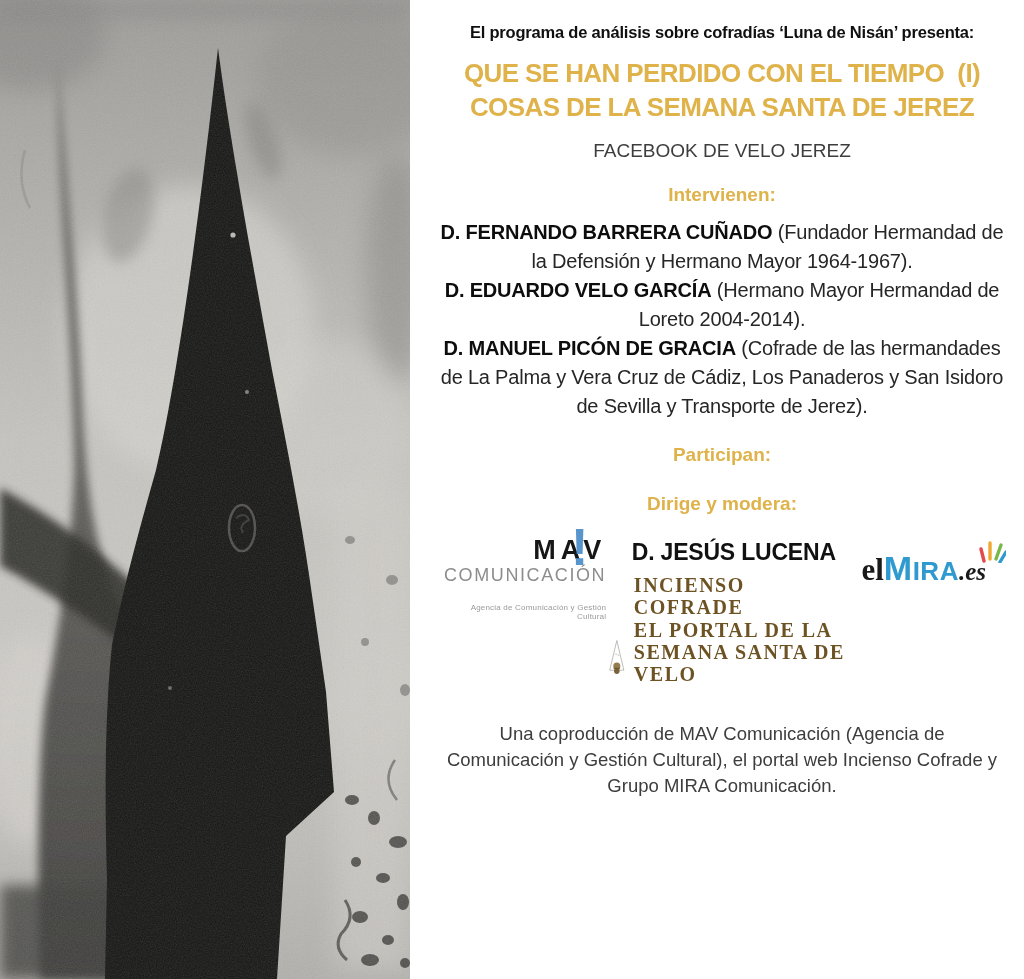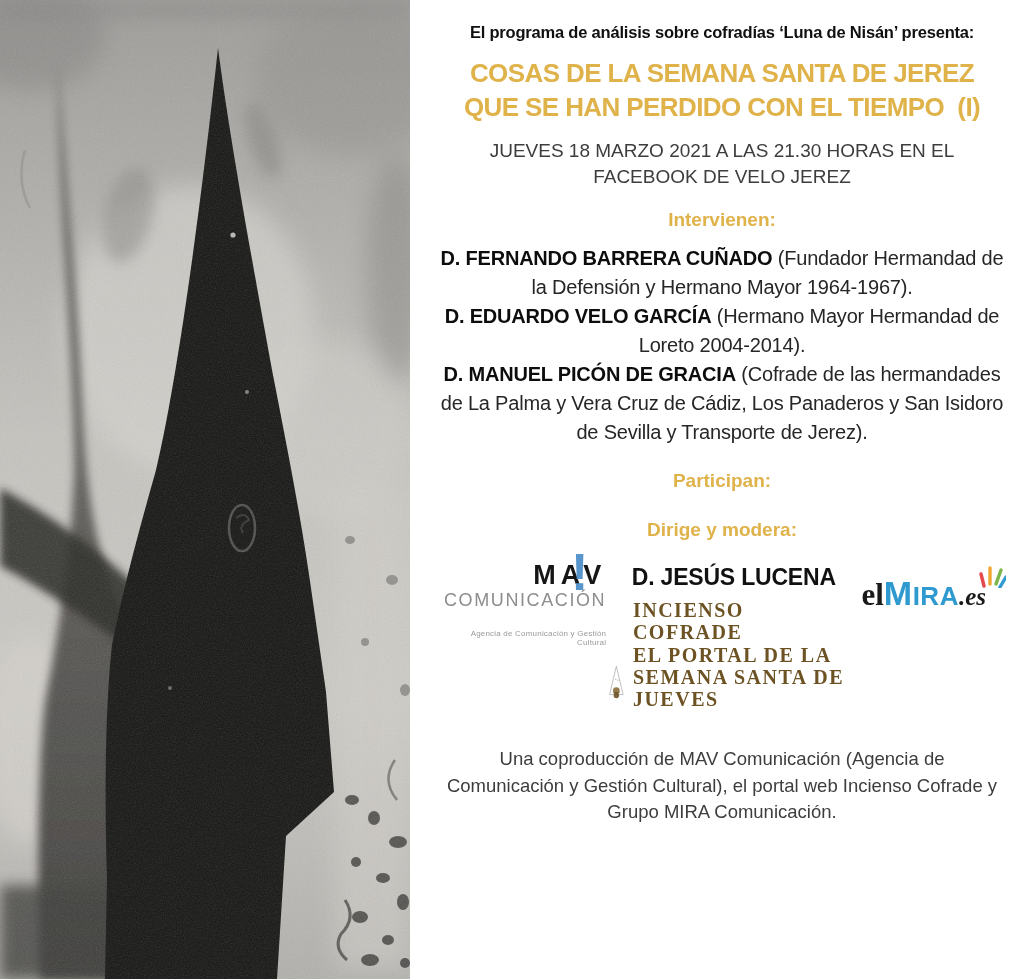--- a/index.html
+++ b/index.html
@@ -175,26 +175,25 @@
 
       <rect width="410" height="979" filter="url(#grain)" opacity="0.5"></rect>
     </svg>
   </div>
 
   <div class="content">
 
     <div class="presenter">El programa de análisis sobre cofradías ‘Luna de Nisán’ presenta:</div>
 
     <div class="title">
+      <div>QUE SE HAN PERDIDO CON EL TIEMPO  (I)</div>
       <div>COSAS DE LA SEMANA SANTA DE JEREZ</div>
-      <div>QUE SE HAN PERDIDO CON EL TIEMPO  (I)</div>
     </div>
 
     <div class="datetime">
-      <div>JUEVES 18 MARZO 2021 A LAS 21.30 HORAS EN EL</div>
       <div>FACEBOOK DE VELO JEREZ</div>
     </div>
 
     <div class="section-label label-1">Intervienen:</div>
     <div class="people">
       <p class="person"><span class="person-name">D. FERNANDO BARRERA CUÑADO</span><span> (Fundador Hermandad de la Defensión y Hermano Mayor 1964-1967).</span></p>
       <p class="person"><span class="person-name">D. EDUARDO VELO GARCÍA</span><span> (Hermano Mayor Hermandad de Loreto 2004-2014).</span></p>
       <p class="person"><span class="person-name">D. MANUEL PICÓN DE GRACIA</span><span> (Cofrade de las hermandades de La Palma y Vera Cruz de Cádiz, Los Panaderos y San Isidoro de Sevilla y Transporte de Jerez).</span></p>
     </div>
 
@@ -219,21 +218,21 @@
           <svg width="46" height="76" viewBox="0 0 46 76">
             <path d="M23,3 L38,66 L8,66 Z" fill="none" stroke="#a9a7a2" stroke-width="1.6"></path>
             <path d="M20,32 h3 M25,34 h3" stroke="#8c8a86" stroke-width="1.4"></path>
             <circle cx="23" cy="57" r="7.5" fill="#8a6d3b" opacity="0.9"></circle>
             <circle cx="23" cy="68" r="6" fill="#6d5324" opacity="0.9"></circle>
             <path d="M16,62 h14" stroke="#6d5324" stroke-width="2"></path>
           </svg>
           <div class="incienso-text">
             <div>INCIENSO</div>
             <div>COFRADE</div>
-            <div class="incienso-tagline">EL PORTAL DE LA SEMANA SANTA DE JUEVES</div>
+            <div class="incienso-tagline">EL PORTAL DE LA SEMANA SANTA DE VELO</div>
           </div>
         </div>
       </div>
 
       <div class="elmira-logo">
         <span class="elmira-el">el</span><span class="elmira-mira">MIRA</span><span class="elmira-es">.es</span>
         <svg class="elmira-spark" width="28" height="26" viewBox="0 0 28 26">
           <g stroke-width="3.4" stroke-linecap="round" fill="none">
             <path d="M6,24 L3,12" stroke="#e5484d"></path>
             <path d="M12,22 L12,6" stroke="#f0a732"></path>

